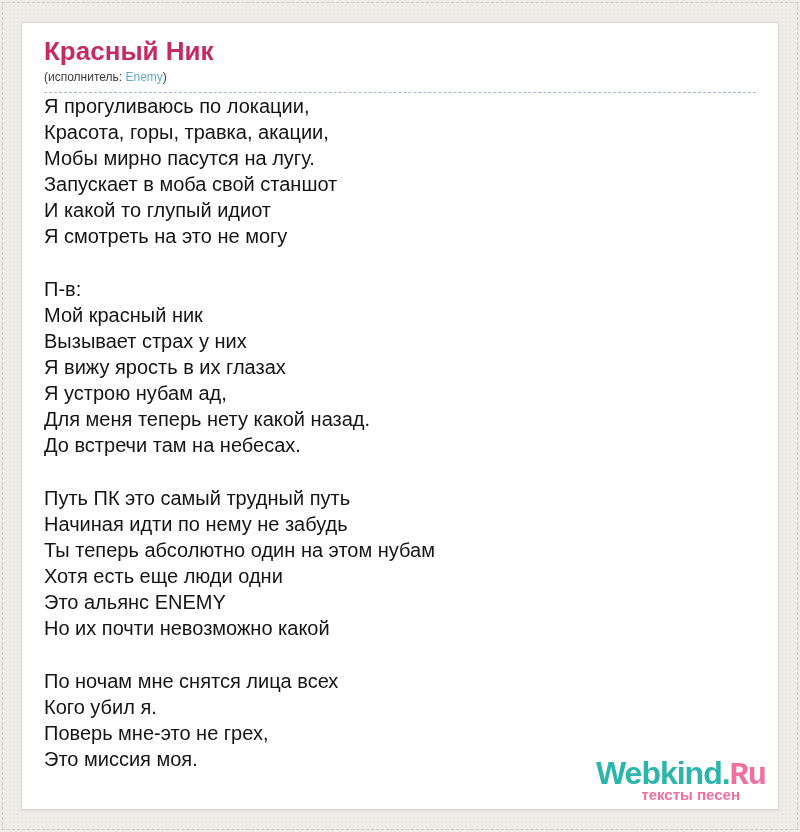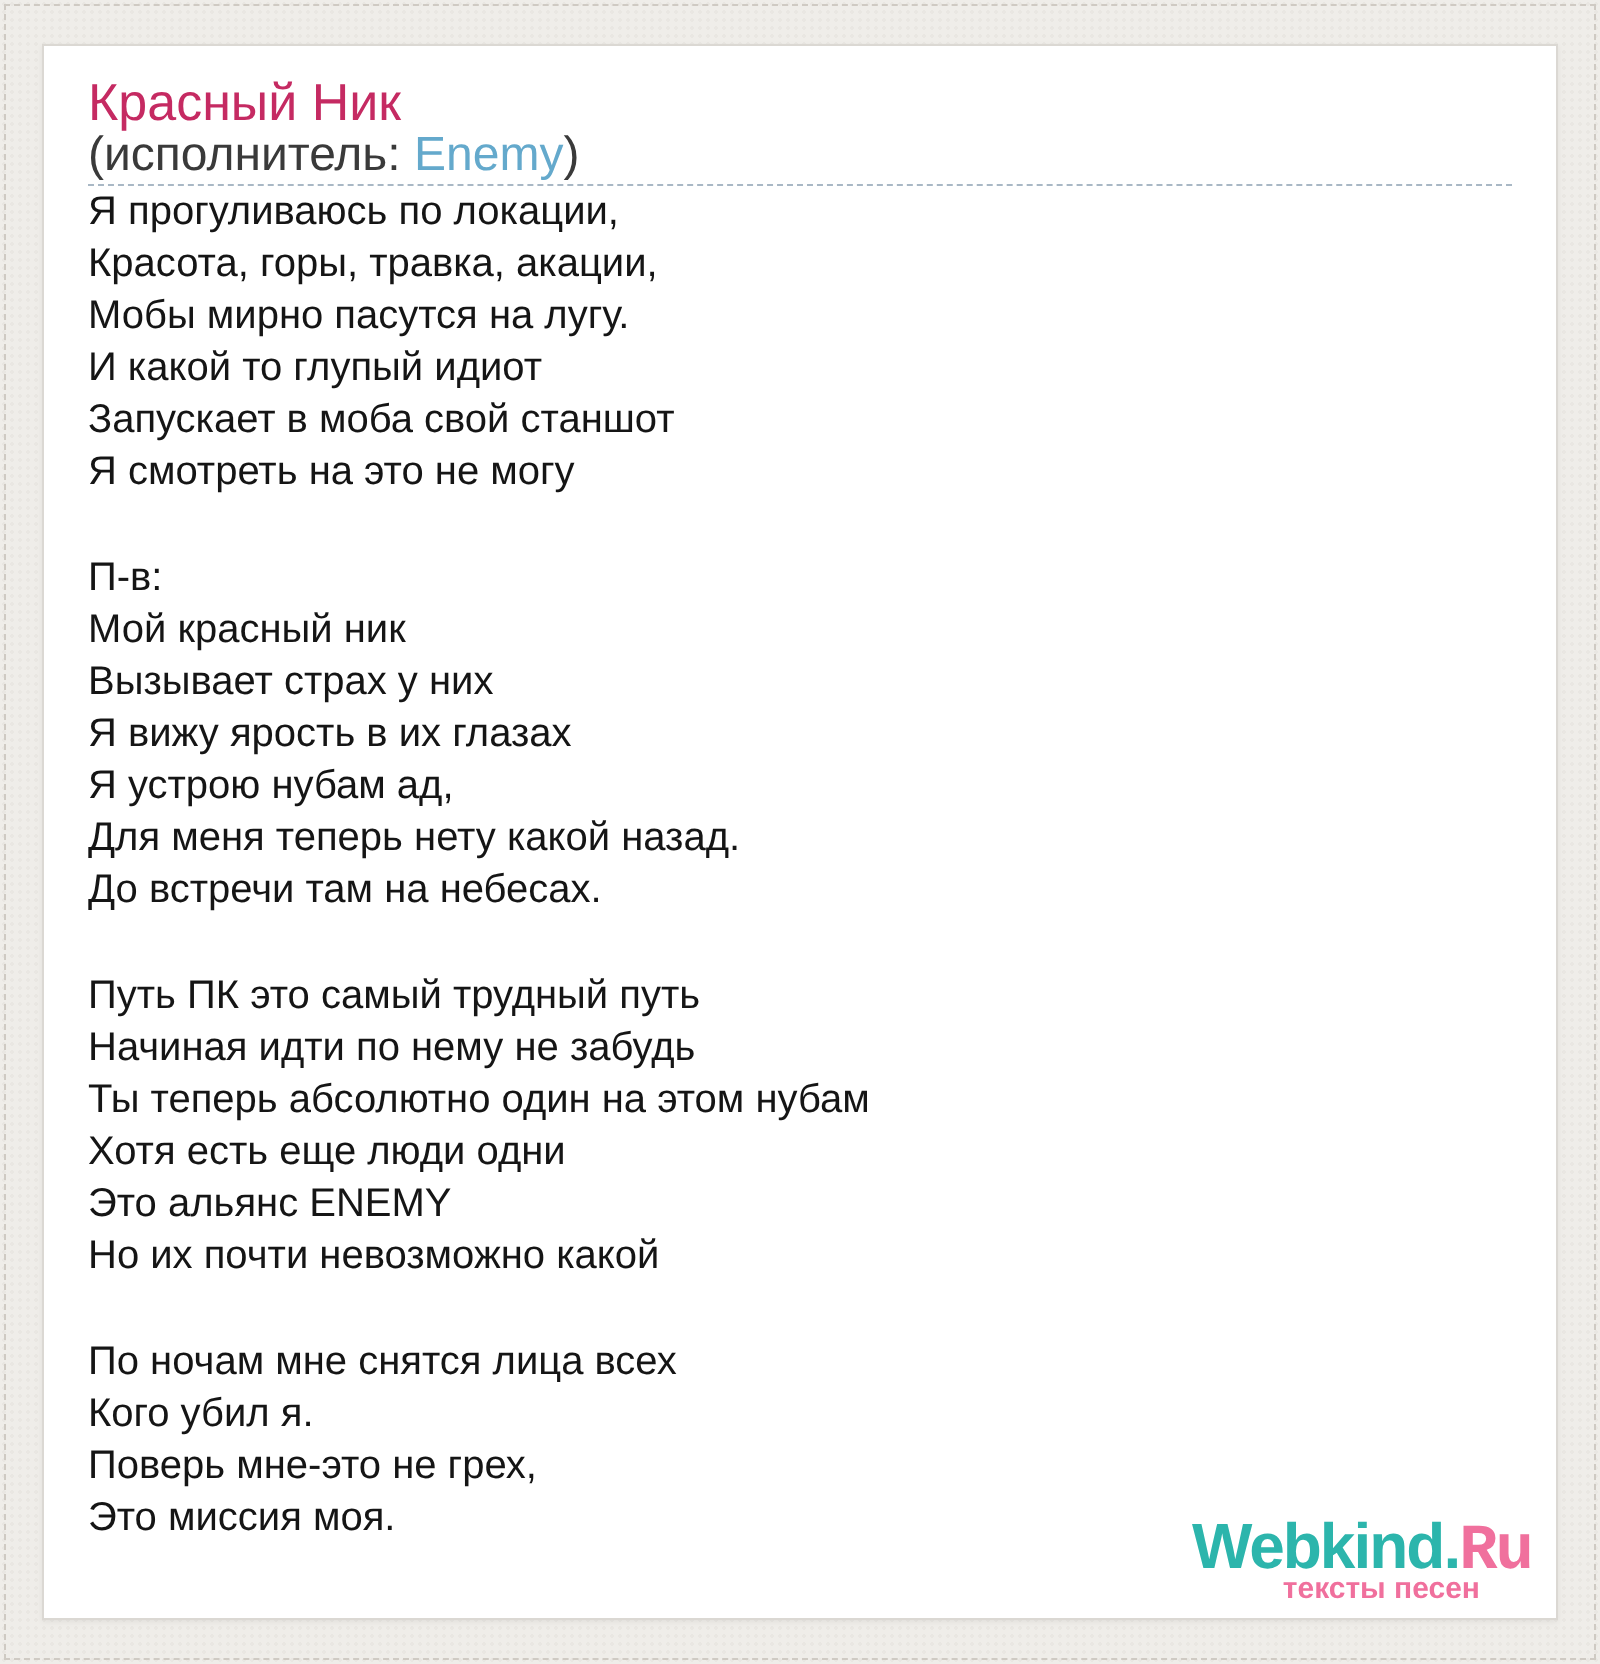--- a/index.html
+++ b/index.html
@@ -26,26 +26,26 @@
     height: 788px;
     margin: 22px auto 0 auto;
     background: #ffffff;
     border: 1px solid #dbd8d3;
     box-shadow: 0 1px 3px rgba(0,0,0,0.06);
     padding: 14px 22px 0 22px;
   }
   .song-title {
     font-size: 26px;
     line-height: 28px;
-    font-weight: normal;
+    font-weight: bold;
     color: #c52a62;
   }
   .artist-line {
     margin-top: 2px;
-    font-size: 24px;
+    font-size: 12px;
     line-height: 21px;
     color: #3a3a3a;
   }
   .artist-link {
     color: #64a9cc;
     text-decoration: none;
     cursor: pointer;
   }
   .header-sep {
     margin-top: 4px;
@@ -94,22 +94,22 @@
 
   <div class="artist-line"><span>(исполнитель: </span><a class="artist-link">Enemy</a><span>)</span></div>
 
   <div class="header-sep"></div>
 
   <div class="lyrics" id="lyrics">
       <div class="stanza">
         <div class="lyric-line">Я прогуливаюсь по локации,</div>
         <div class="lyric-line">Красота, горы, травка, акации,</div>
         <div class="lyric-line">Мобы мирно пасутся на лугу.</div>
+        <div class="lyric-line">Запускает в моба свой станшот</div>
         <div class="lyric-line">И какой то глупый идиот</div>
-        <div class="lyric-line">Запускает в моба свой станшот</div>
         <div class="lyric-line">Я смотреть на это не могу</div>
       </div>
       <div class="stanza">
         <div class="lyric-line">П-в:</div>
         <div class="lyric-line">Мой красный ник</div>
         <div class="lyric-line">Вызывает страх у них</div>
         <div class="lyric-line">Я вижу ярость в их глазах</div>
         <div class="lyric-line">Я устрою нубам ад,</div>
         <div class="lyric-line">Для меня теперь нету какой назад.</div>
         <div class="lyric-line">До встречи там на небесах.</div>

